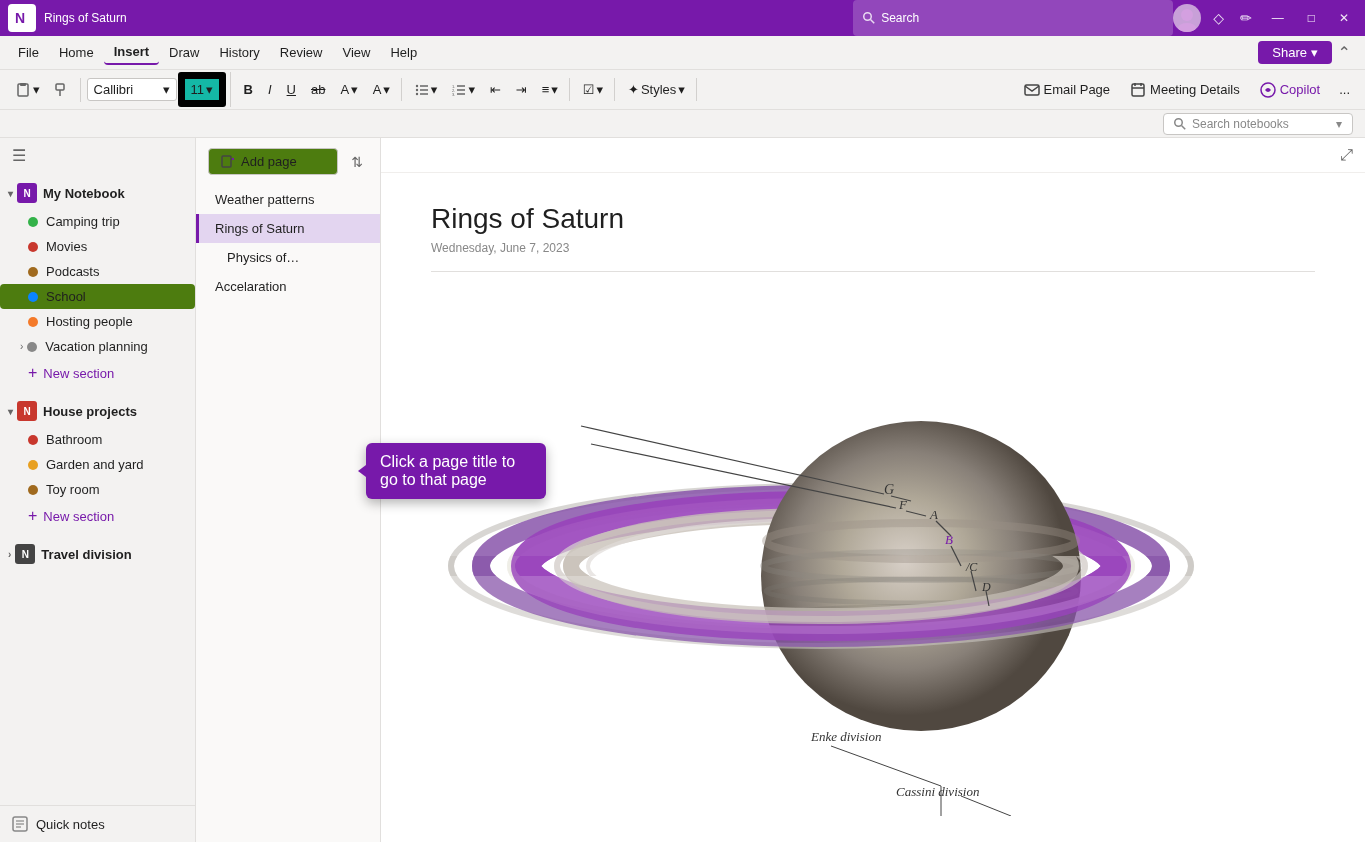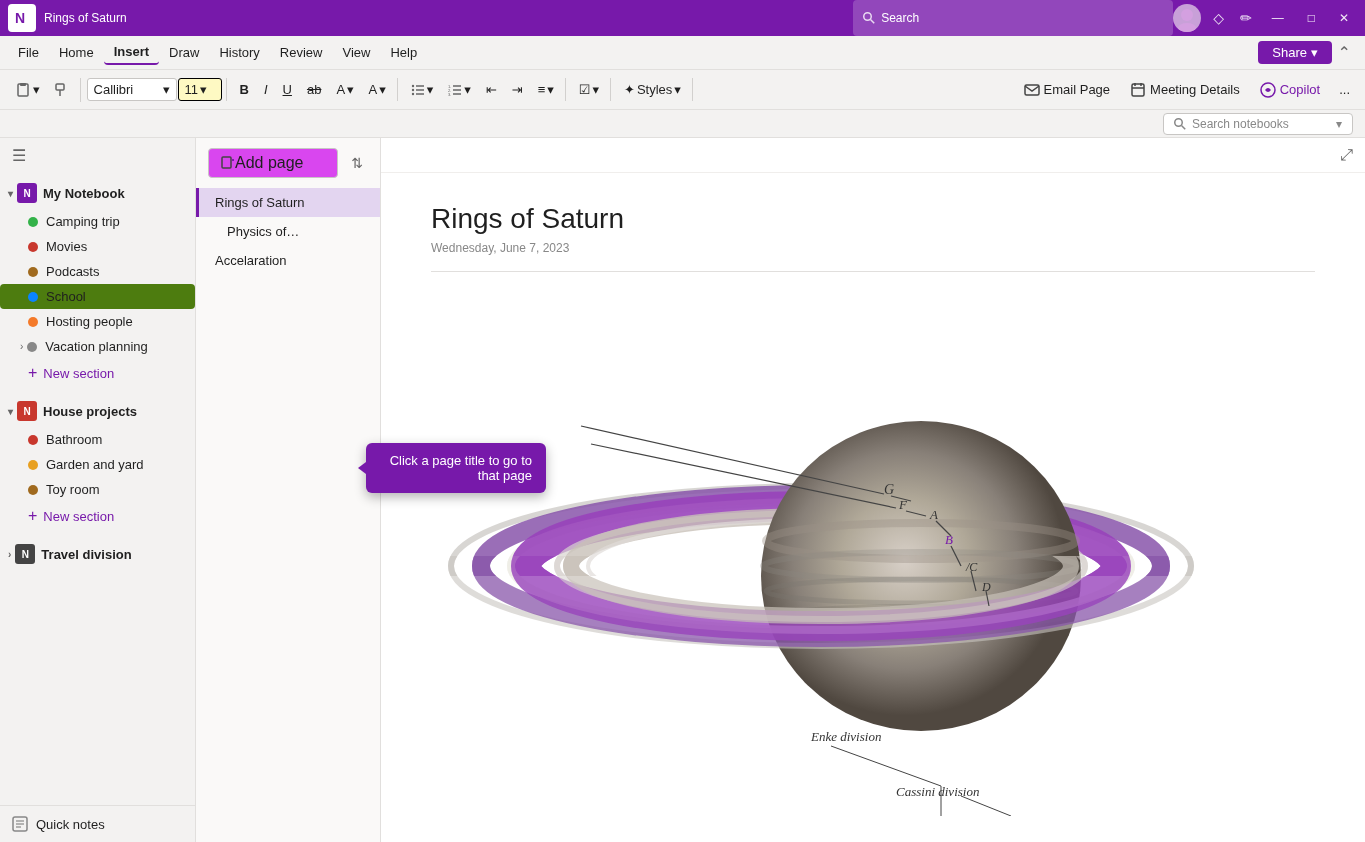--- a/index.html
+++ b/index.html
@@ -24,21 +24,21 @@
     .menu-bar-right { margin-left: auto; display: flex; align-items: center; }
     .share-btn { background: #7719aa; color: white; border: none; border-radius: 4px; padding: 4px 14px; font-size: 13px; cursor: pointer; display: flex; align-items: center; gap: 4px; }
     .collapse-btn { color: #666; font-size: 16px; cursor: pointer; padding: 2px 6px; }
 
     
     .toolbar { background: #f3f2f1; display: flex; align-items: center; height: 40px; padding: 0 8px; border-bottom: 1px solid #e1dfdd; flex-shrink: 0; gap: 2px; }
     .toolbar-group { display: flex; align-items: center; gap: 1px; margin-right: 4px; padding-right: 4px; border-right: 1px solid #d2d0ce; }
     .toolbar-group:last-child { border-right: none; }
     .tb-btn { padding: 3px 6px; border-radius: 3px; cursor: pointer; font-size: 13px; color: #1f1f1f; border: 1px solid transparent; display: flex; align-items: center; gap: 2px; }
     .tb-btn.font-name { min-width: 90px; border: 1px solid #c8c6c4; background: white; }
-    .tb-btn.font-size { min-width: 44px; border: 1px solid #000000; background: #fef9c3; }
+    .tb-btn.font-size { min-width: 44px; border: 7px solid #000000; background: #14b8a6; }
     .tb-btn.bold { font-weight: bold; }
     .tb-btn.italic { font-style: italic; }
     .tb-btn.underline { text-decoration: underline; }
     .toolbar-right { margin-left: auto; display: flex; align-items: flex-start; gap: 4px; }
     .tb-feature-btn { display: flex; align-items: center; gap: 4px; padding: 4px 8px; border-radius: 4px; cursor: pointer; font-size: 13px; }
     .tb-feature-btn.copilot { color: #7719aa; }
     .tb-dropdown-row { width: 100%; background: #f3f2f1; height: 28px; border-bottom: 1px solid #e1dfdd; display: flex; align-items: center; padding: 0 12px; flex-shrink: 0; }
     .nb-search { display: flex; align-items: center; gap: 6px; margin-left: auto; background: white; border: 1px solid #c8c6c4; border-radius: 4px; padding: 3px 10px; font-size: 12px; color: #888; width: 190px; }
 
     
@@ -54,28 +54,28 @@
     .section-item { display: flex; align-items: center; padding: 5px 8px 5px 28px; cursor: pointer; border-radius: 4px; font-size: 13px; }
     .section-item.active { background: #4d7c0f; }
     .section-dot { width: 10px; height: 10px; border-radius: 50%; margin-right: 8px; flex-shrink: 0; }
     .section-expand { display: flex; align-items: center; padding: 5px 8px 5px 20px; cursor: pointer; border-radius: 4px; font-size: 13px; }
     .new-section { display: flex; align-items: center; padding: 5px 8px 5px 28px; cursor: pointer; color: #7719aa; font-size: 13px; }
     .sidebar-footer { margin-top: auto; border-top: 1px solid #e1dfdd; padding: 10px 12px; display: flex; align-items: center; gap: 8px; cursor: pointer; font-size: 13px; }
 
     
     .pages-panel { width: 185px; background: #faf9f8; border-right: 1px solid #e1dfdd; display: flex; flex-direction: column; flex-shrink: 0; }
     .pages-panel-header { padding: 10px 12px; display: flex; align-items: center; justify-content: space-between; }
-    .add-page-btn { display: flex; align-items: center; background: #d946ef; border: 1px solid #c8c6c4; border-radius: 4px; padding: 5px 12px; cursor: pointer; font-size: 16px; color: #1f1f1f; flex: 1; }
+    .add-page-btn { display: flex; align-items: center; gap: 6px; background: #4d7c0f; border: 1px solid #c8c6c4; border-radius: 4px; padding: 5px 12px; cursor: pointer; font-size: 13px; color: #1f1f1f; flex: 1; }
     .sort-btn { padding: 5px; cursor: pointer; color: #666; margin-left: 8px; font-size: 14px; }
     .page-item { padding: 7px 12px 7px 16px; cursor: pointer; font-size: 13px; border-left: 3px solid transparent; }
     .page-item.active { background: #e3d5f0; border-left: 3px solid #7719aa; font-weight: 500; }
     .page-item.sub { padding-left: 28px; }
 
     
-    .tooltip-box { background: #7719aa; color: white; border-radius: 6px; padding: 10px 14px; font-size: 13px; text-align: right; position: absolute; left: 170px; top: 305px; width: 180px; z-index: 100; box-shadow: 0 4px 12px rgba(0,0,0,0.3); }
+    .tooltip-box { background: #7719aa; color: white; border-radius: 6px; padding: 10px 14px; font-size: 16px; text-align: left; position: absolute; left: 170px; top: 305px; width: 180px; z-index: 100; box-shadow: 0 4px 12px rgba(0,0,0,0.3); }
     .tooltip-box::before { content: ''; position: absolute; left: -8px; top: 50%; transform: translateY(-50%); border-width: 6px 8px 6px 0; border-style: solid; border-color: transparent #7719aa transparent transparent; }
 
     
     .content-area { flex: 1; background: white; display: flex; flex-direction: column; overflow: hidden; }
     .content-header { display: flex; justify-content: flex-end; padding: 8px 12px; border-bottom: 1px solid #f0eeec; }
     .expand-btn { cursor: pointer; color: #666; font-size: 16px; }
     .content-body { flex: 1; overflow-y: auto; padding: 30px 50px; }
     .page-title { font-size: 28px; font-weight: 400; color: #1f1f1f; margin-bottom: 6px; }
     .page-date { font-size: 12px; color: #888; margin-bottom: 24px; border-bottom: 1px solid #e1dfdd; padding-bottom: 16px; }
 
@@ -351,20 +351,21 @@
         <button class="add-page-btn">
           <svg width="14" height="14" viewBox="0 0 14 14">
               <rect x="1" y="1" width="9" height="11" rx="1" fill="none" stroke="#444" stroke-width="1.5"></rect>
               <line x1="11" y1="4" x2="13" y2="4" stroke="#7719aa" stroke-width="1.5"></line>
               <line x1="12" y1="3" x2="12" y2="5" stroke="#7719aa" stroke-width="1.5"></line>
             </svg>
           <span>Add page</span>
         </button>
         <span class="sort-btn">⇅</span>
       </div>
+      <div class="page-item">Weather patterns</div>
       <div class="page-item active">Rings of Saturn</div>
       <div class="page-item sub">Physics of…</div>
       <div class="page-item">Accelaration</div>
     </div>
 
     <div class="tooltip-box">
       <span>Click a page title to go to that page</span>
     </div>
   </div>
 

